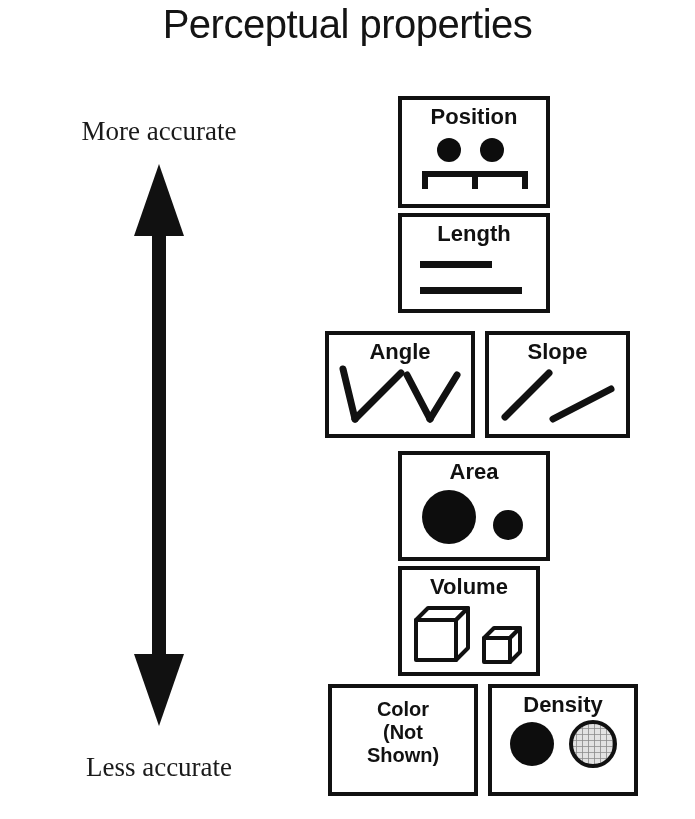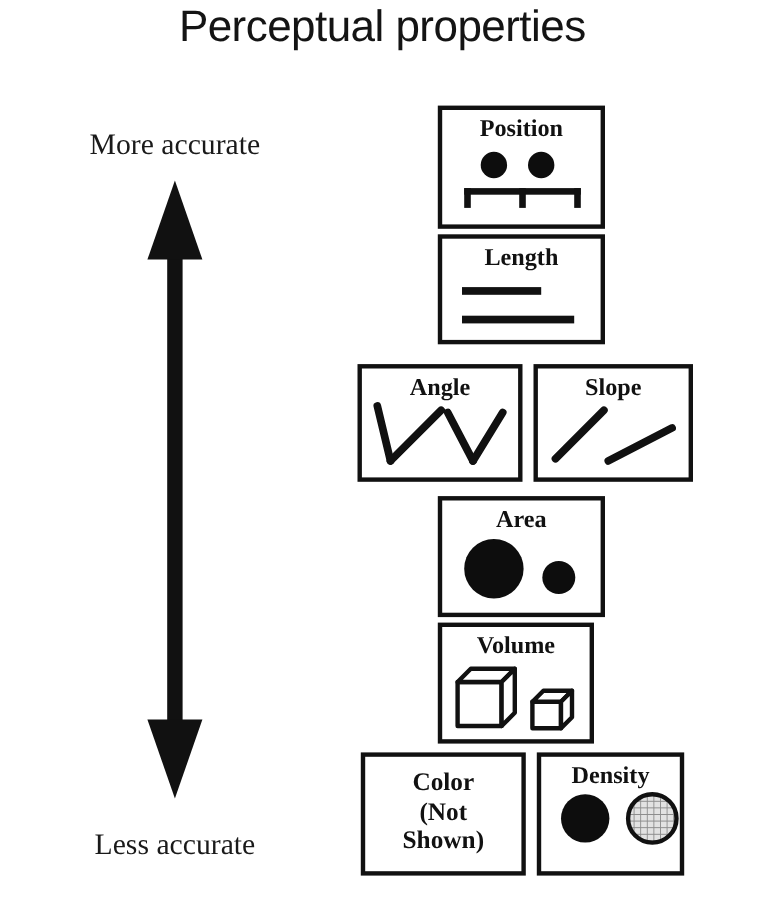--- a/index.html
+++ b/index.html
@@ -77,31 +77,31 @@
   .property-box {
     box-sizing: border-box;
     border: 4px solid #111111;
     background: #ffffff;
     position: relative;
     display: flex;
     flex-direction: column;
     align-items: center;
   }
   .property-label {
-    font-family: Liberation Serif, serif;
+    font-family: Liberation Sans, sans-serif;
     font-weight: 700;
     font-size: 22px;
     line-height: 1.05;
     color: #111111;
     text-align: center;
     margin-top: 5px;
     white-space: nowrap;
   }
   .property-label.multiline {
-    font-size: 23px;
+    font-size: 20px;
     line-height: 1.16;
     margin-top: 8px;
     text-align: center;
   }
   .glyph-area {
     flex: 1 1 auto;
     width: 100%;
     position: relative;
   }
   .glyph-area svg { display: block; }
@@ -114,21 +114,21 @@
   #row-volume   { left: 80px; top: 470px; }
   #row-color    { left: 10px; top: 588px; }
 
   .box-position { width: 152px; height: 112px; }
   .box-length   { width: 152px; height: 100px; }
   .box-angle    { width: 150px; height: 107px; }
   .box-slope    { width: 145px; height: 107px; }
   .box-area     { width: 152px; height: 110px; }
   .box-volume   { width: 142px; height: 110px; }
   .box-color    { width: 150px; height: 112px; }
-  .box-density  { width: 134px; height: 112px; }
+  .box-density  { width: 150px; height: 112px; }
 
   .box-color .property-label.multiline { margin-top: 10px; }
 </style>
 </head>
 <body>
 
 <div id="slide-title">Perceptual properties</div>
 
 <div id="accuracy-axis">
 

